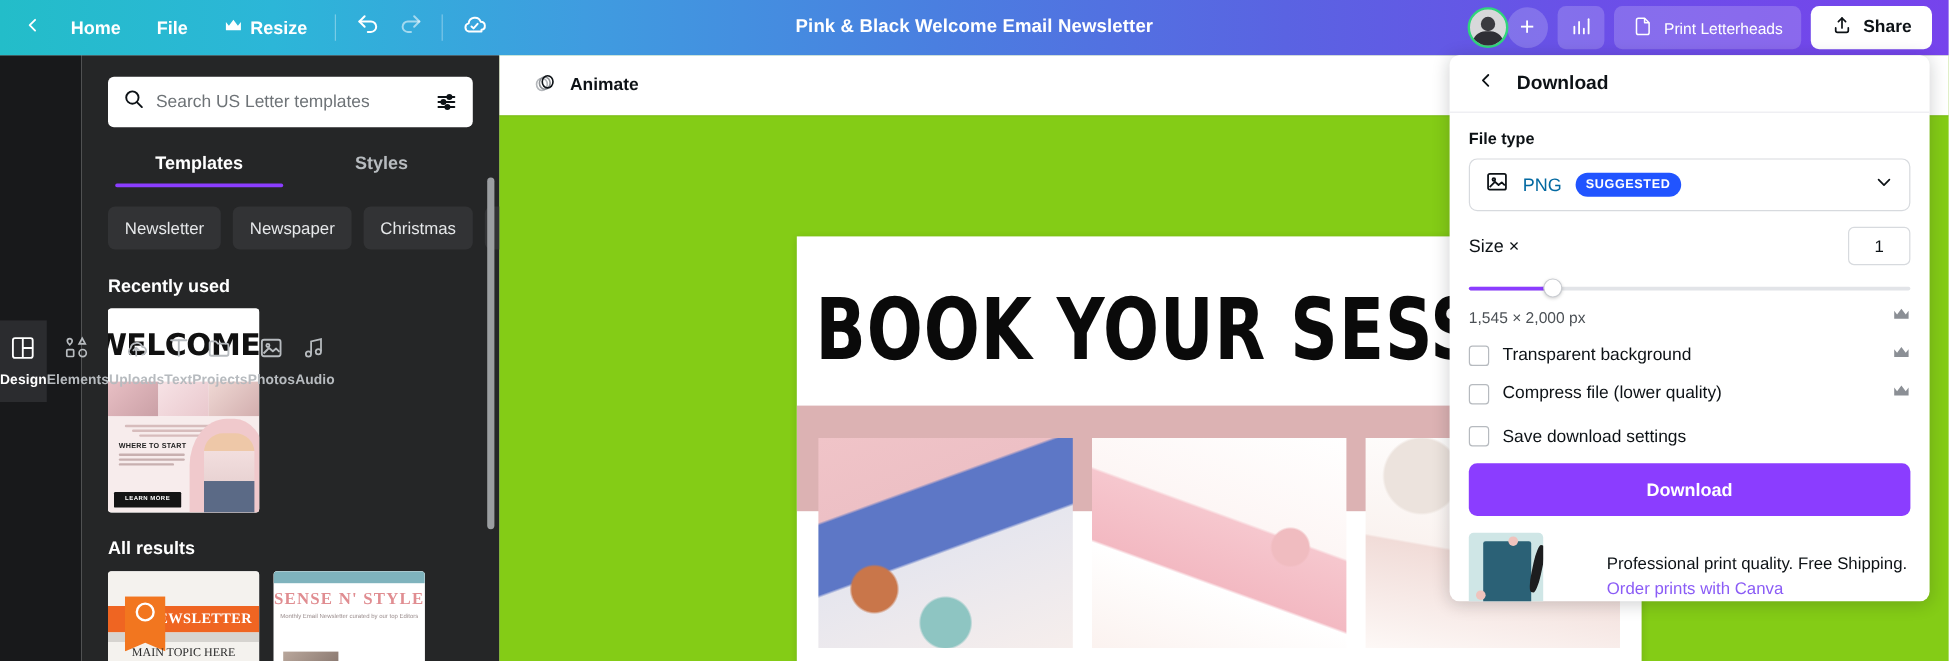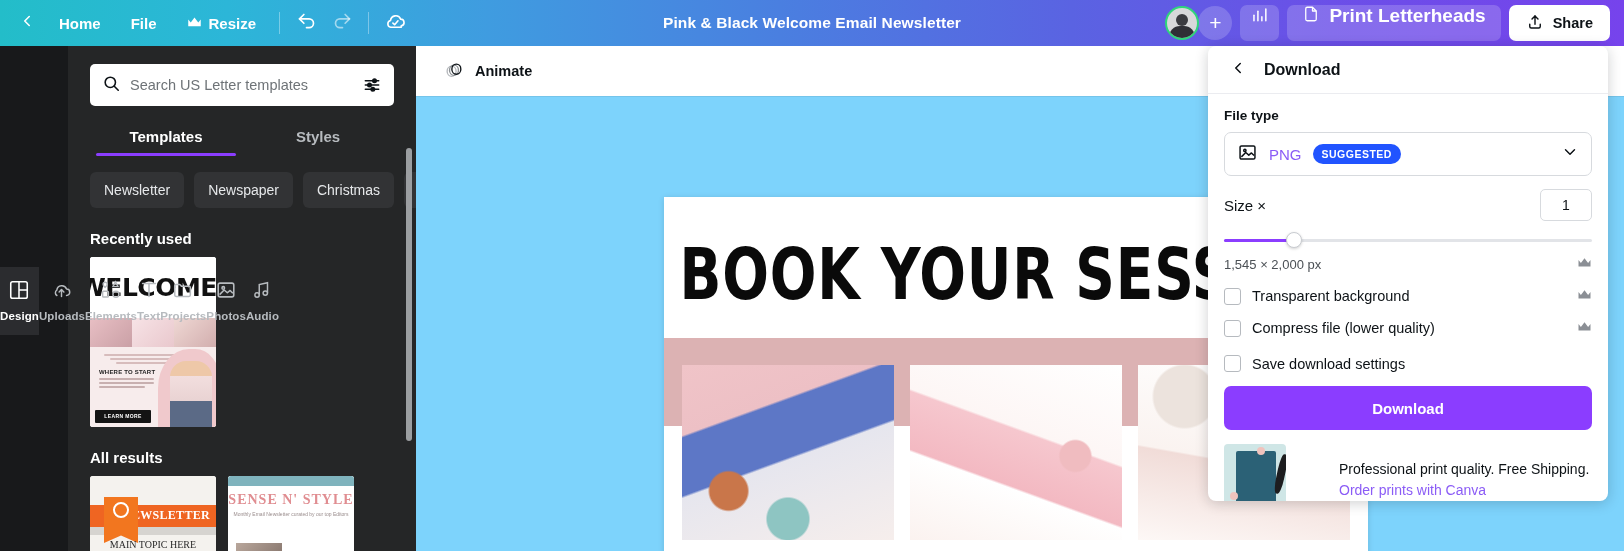--- a/index.html
+++ b/index.html
@@ -49,24 +49,24 @@
   }
   .avatar .head { position:absolute; left:50%; top:6px; width:12px; height:12px; border-radius:50%; background:#3b3b40; transform:translateX(-50%); }
   .avatar .body { position:absolute; left:50%; top:18px; width:26px; height:18px; border-radius:11px 11px 0 0; background:#2f2f35; transform:translateX(-50%); }
   .plus-btn {
     width: 34px; height: 34px; border-radius: 50%;
     background: rgba(255,255,255,0.18);
     display:flex; align-items:center; justify-content:center;
     font-size: 21px; font-weight: 400; cursor: pointer; margin-left: -9px;
   }
   .pill-btn {
-    display: flex; align-items: flex-start; gap: 9px;
+    display: flex; align-items: center; gap: 9px;
     height: 36px; padding: 0 15px; border-radius: 7px;
     background: rgba(255,255,255,0.18); color: #fff;
-    font-size: 19px; font-weight: 700; cursor: pointer; white-space: nowrap;
+    font-size: 13px; font-weight: 400; cursor: pointer; white-space: nowrap;
   }
   .pill-icon-only { padding: 0 10px; }
   .share-btn {
     display: flex; align-items: center; gap: 9px;
     height: 36px; padding: 0 17px; border-radius: 7px;
     background: #fff; color: #0d1216;
     font-size: 14.5px; font-weight: 700; cursor: pointer;
   }
 
   
@@ -165,21 +165,21 @@
   .res2-ph { position:absolute; left:8px; bottom:0; width:46px; height:28px; background:linear-gradient(135deg,#b9a79c,#7c6b63);}
 
   .panel-scroll {
     position: absolute; right: 4px; top: 102px; width: 6px; height: 293px;
     background: #9b9ea1; border-radius: 3px;
   }
 
   
   .editor {
     position: absolute; left: 416px; top: 46px; right: 0; bottom: 0;
-    background: #7dd3fc; z-index: 10;
+    background: #84cc16; z-index: 10;
   }
   .editor-toolbar {
     height: 50px; background: #fff; display: flex; align-items: center;
     padding-left: 18px; gap: 9px; box-shadow: 0 1px 0 rgba(0,0,0,0.07);
   }
   .animate-btn {
     display: flex; align-items: center; gap: 9px; height: 34px;
     padding: 0 10px; border-radius: 5px; cursor: pointer;
     font-size: 14.5px; font-weight: 700; color: #0d1216;
   }
@@ -223,21 +223,21 @@
     padding: 0 16px; border-bottom: 1px solid #ebecf0; flex: none;
   }
   .dl-back { width: 28px; height: 28px; display:flex; align-items:center; justify-content:center; cursor: pointer; border-radius: 5px; }
   .dl-title { font-size: 16px; font-weight: 700; color: #0d1216; }
   .dl-body { padding: 14px 16px 0 16px; flex: 1; }
   .dl-label { font-size: 13.5px; font-weight: 700; color: #0d1216; margin-bottom: 9px; }
   .select {
     height: 44px; border: 1px solid #d7dade; border-radius: 7px;
     display: flex; align-items: center; padding: 0 12px; gap: 11px; cursor: pointer;
   }
-  .select-val { font-size: 15px; color: #8b5cf6; }
+  .select-val { font-size: 15px; color: #0369a1; }
   .badge {
     background: #2154ff; color: #fff; font-size: 10.5px; font-weight: 700;
     letter-spacing: .5px; padding: 4px 9px; border-radius: 10px;
   }
   .chev { margin-left: auto; }
   .size-row { display: flex; align-items: center; margin-top: 13px; }
   .size-lbl { font-size: 15px; color: #0d1216; }
   .size-input {
     margin-left: auto; width: 52px; height: 32px; border: 1px solid #d7dade;
     border-radius: 5px; text-align: center; font-size: 14px; font-family: inherit;
@@ -382,38 +382,38 @@
         <svg width="22" height="22" viewBox="0 0 24 24" fill="none" stroke="currentColor" stroke-width="1.7">
             <rect x="3" y="3" width="18" height="18" rx="2"></rect>
             <line x1="12" y1="3" x2="12" y2="21"></line>
             <line x1="12" y1="12" x2="21" y2="12"></line>
           </svg>
       </span>
       <span class="rail-label">Design</span>
     </div>
     <div class="rail-item">
       <span>
-        <svg width="23" height="22" viewBox="0 0 24 24" fill="none" stroke="currentColor" stroke-width="1.6" stroke-linecap="round" stroke-linejoin="round">
-            <path d="M17.5 18a3.5 3.5 0 0 0 0-7 5.5 5.5 0 0 0-10.6 1.2A3.4 3.4 0 0 0 7 18"></path>
-            <path d="M12 19v-7"></path>
-            <polyline points="9.4 14.2 12 11.6 14.6 14.2"></polyline>
-          </svg>
-      </span>
-      <span class="rail-label">Uploads</span>
-    </div>
-    <div class="rail-item">
-      <span>
         <svg width="23" height="22" viewBox="0 0 26 24" fill="none" stroke="currentColor" stroke-width="1.6">
             <path d="M5.8 3.2c-1.3 0-2.3 1-2.3 2.3 0 2 2.3 3.6 2.3 3.6s2.3-1.6 2.3-3.6c0-1.3-1-2.3-2.3-2.3z"></path>
             <path d="M17.5 2.8l2.9 5.4h-5.8z"></path>
             <rect x="3" y="13.5" width="6.5" height="6.5" rx="1"></rect>
             <circle cx="18" cy="16.8" r="3.4"></circle>
           </svg>
       </span>
       <span class="rail-label">Elements</span>
+    </div>
+    <div class="rail-item">
+      <span>
+        <svg width="23" height="22" viewBox="0 0 24 24" fill="none" stroke="currentColor" stroke-width="1.6" stroke-linecap="round" stroke-linejoin="round">
+            <path d="M17.5 18a3.5 3.5 0 0 0 0-7 5.5 5.5 0 0 0-10.6 1.2A3.4 3.4 0 0 0 7 18"></path>
+            <path d="M12 19v-7"></path>
+            <polyline points="9.4 14.2 12 11.6 14.6 14.2"></polyline>
+          </svg>
+      </span>
+      <span class="rail-label">Uploads</span>
     </div>
     <div class="rail-item">
       <span>
         <svg width="22" height="22" viewBox="0 0 24 24" fill="none" stroke="currentColor" stroke-width="1.7" stroke-linecap="round">
             <line x1="5" y1="5" x2="19" y2="5"></line>
             <line x1="12" y1="5" x2="12" y2="19"></line>
           </svg>
       </span>
       <span class="rail-label">Text</span>
     </div>

